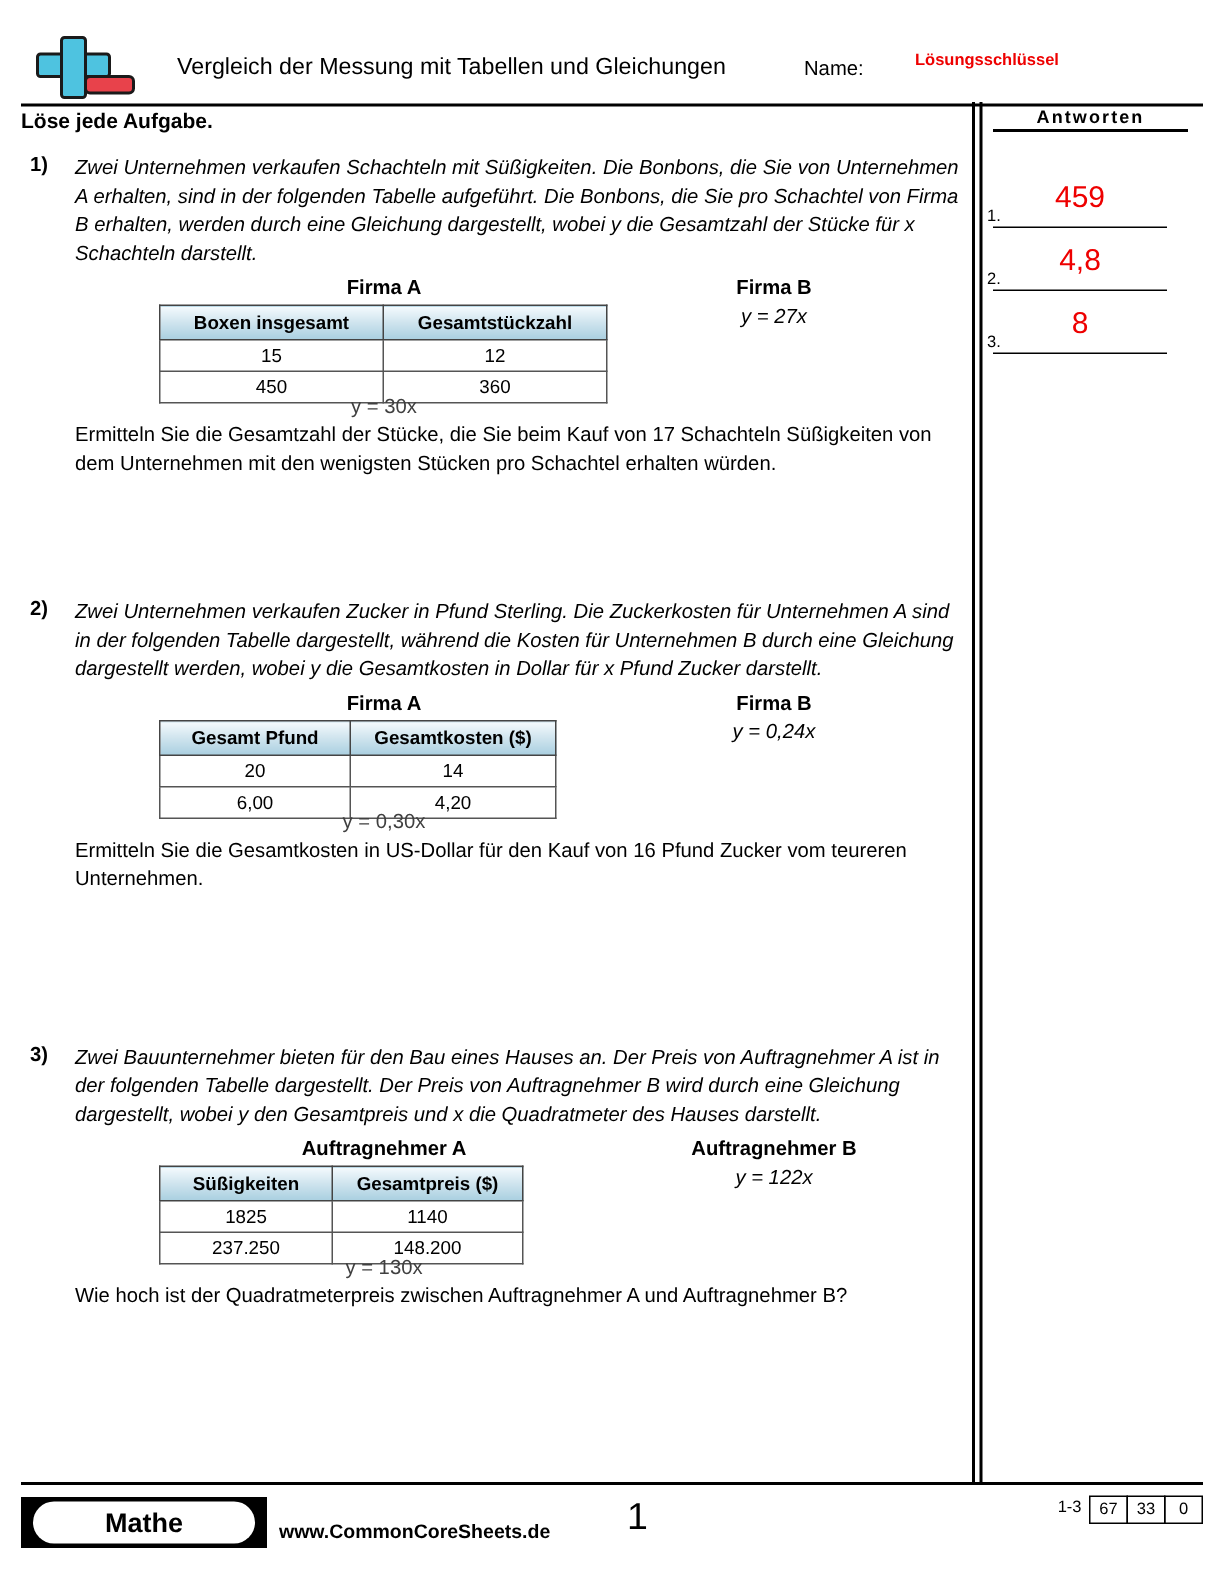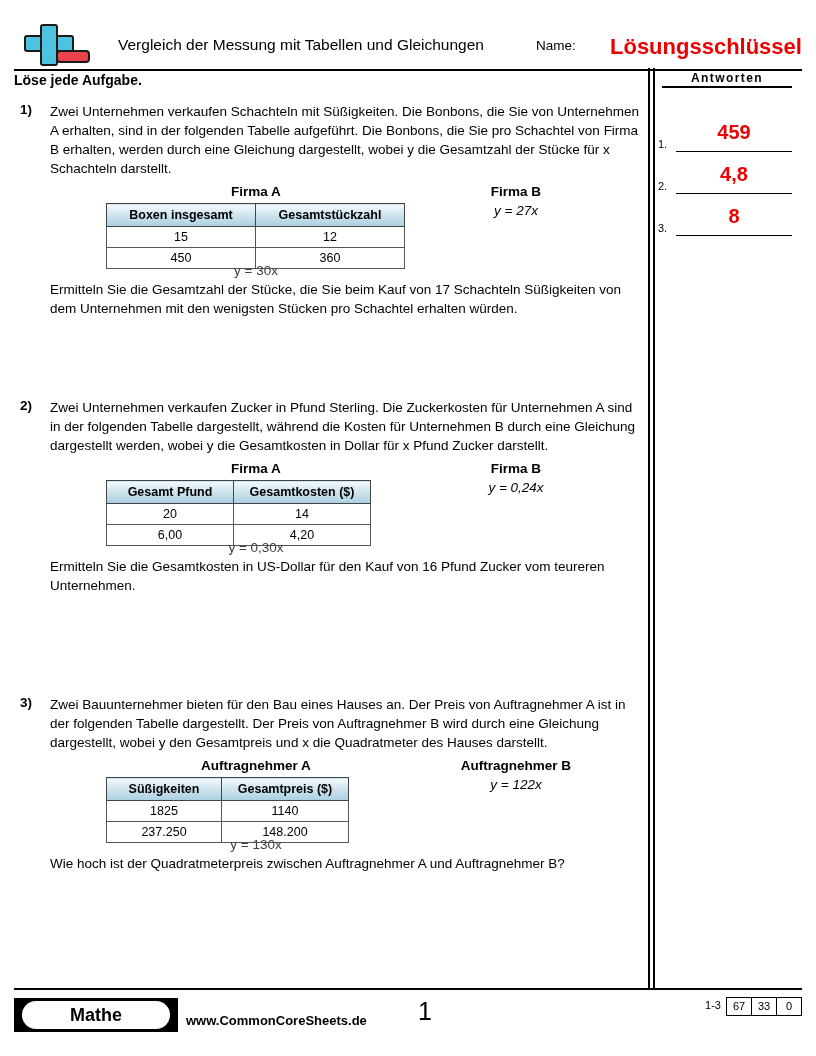--- a/index.html
+++ b/index.html
@@ -82,21 +82,21 @@
   #name-label {
     position: absolute;
     left: 522px;
     top: 20px;
     font-size: 13.5px;
   }
   #answer-key {
     position: absolute;
     left: 596px;
     top: 16px;
-    font-size: 22px;
+    font-size: 11px;
     font-weight: bold;
     color: #ee0000;
   }
   #header-rule {
     position: absolute;
     left: 14px;
     top: 69px;
     width: 788px;
     height: 2px;
     background: #000;
@@ -153,28 +153,28 @@
     height: 42px;
   }
   .answer-num {
     position: absolute;
     left: 0px;
     bottom: 2px;
     font-size: 11px;
   }
   .answer-line {
     position: absolute;
-    left: 18px;
+    left: 4px;
     bottom: 0px;
     width: 116px;
     border-bottom: 1.5px solid #000;
     height: 34px;
     text-align: center;
     color: #ee0000;
-    font-weight: bold;
+    font-weight: normal;
     font-size: 20px;
     line-height: 30px;
   }
 
   
   .question {
     position: absolute;
     left: 14px;
     width: 632px;
   }
@@ -184,20 +184,21 @@
     top: 0px;
     font-size: 13.5px;
     font-weight: bold;
   }
   .q-body {
     margin-left: 36px;
   }
   .q-text {
     font-size: 13.5px;
     line-height: 19px;
+    font-style: italic;
   }
   .q-followup {
     font-size: 13.5px;
     line-height: 19px;
   }
 
   
   .table-block {
     position: relative;
     margin-top: 6px;

